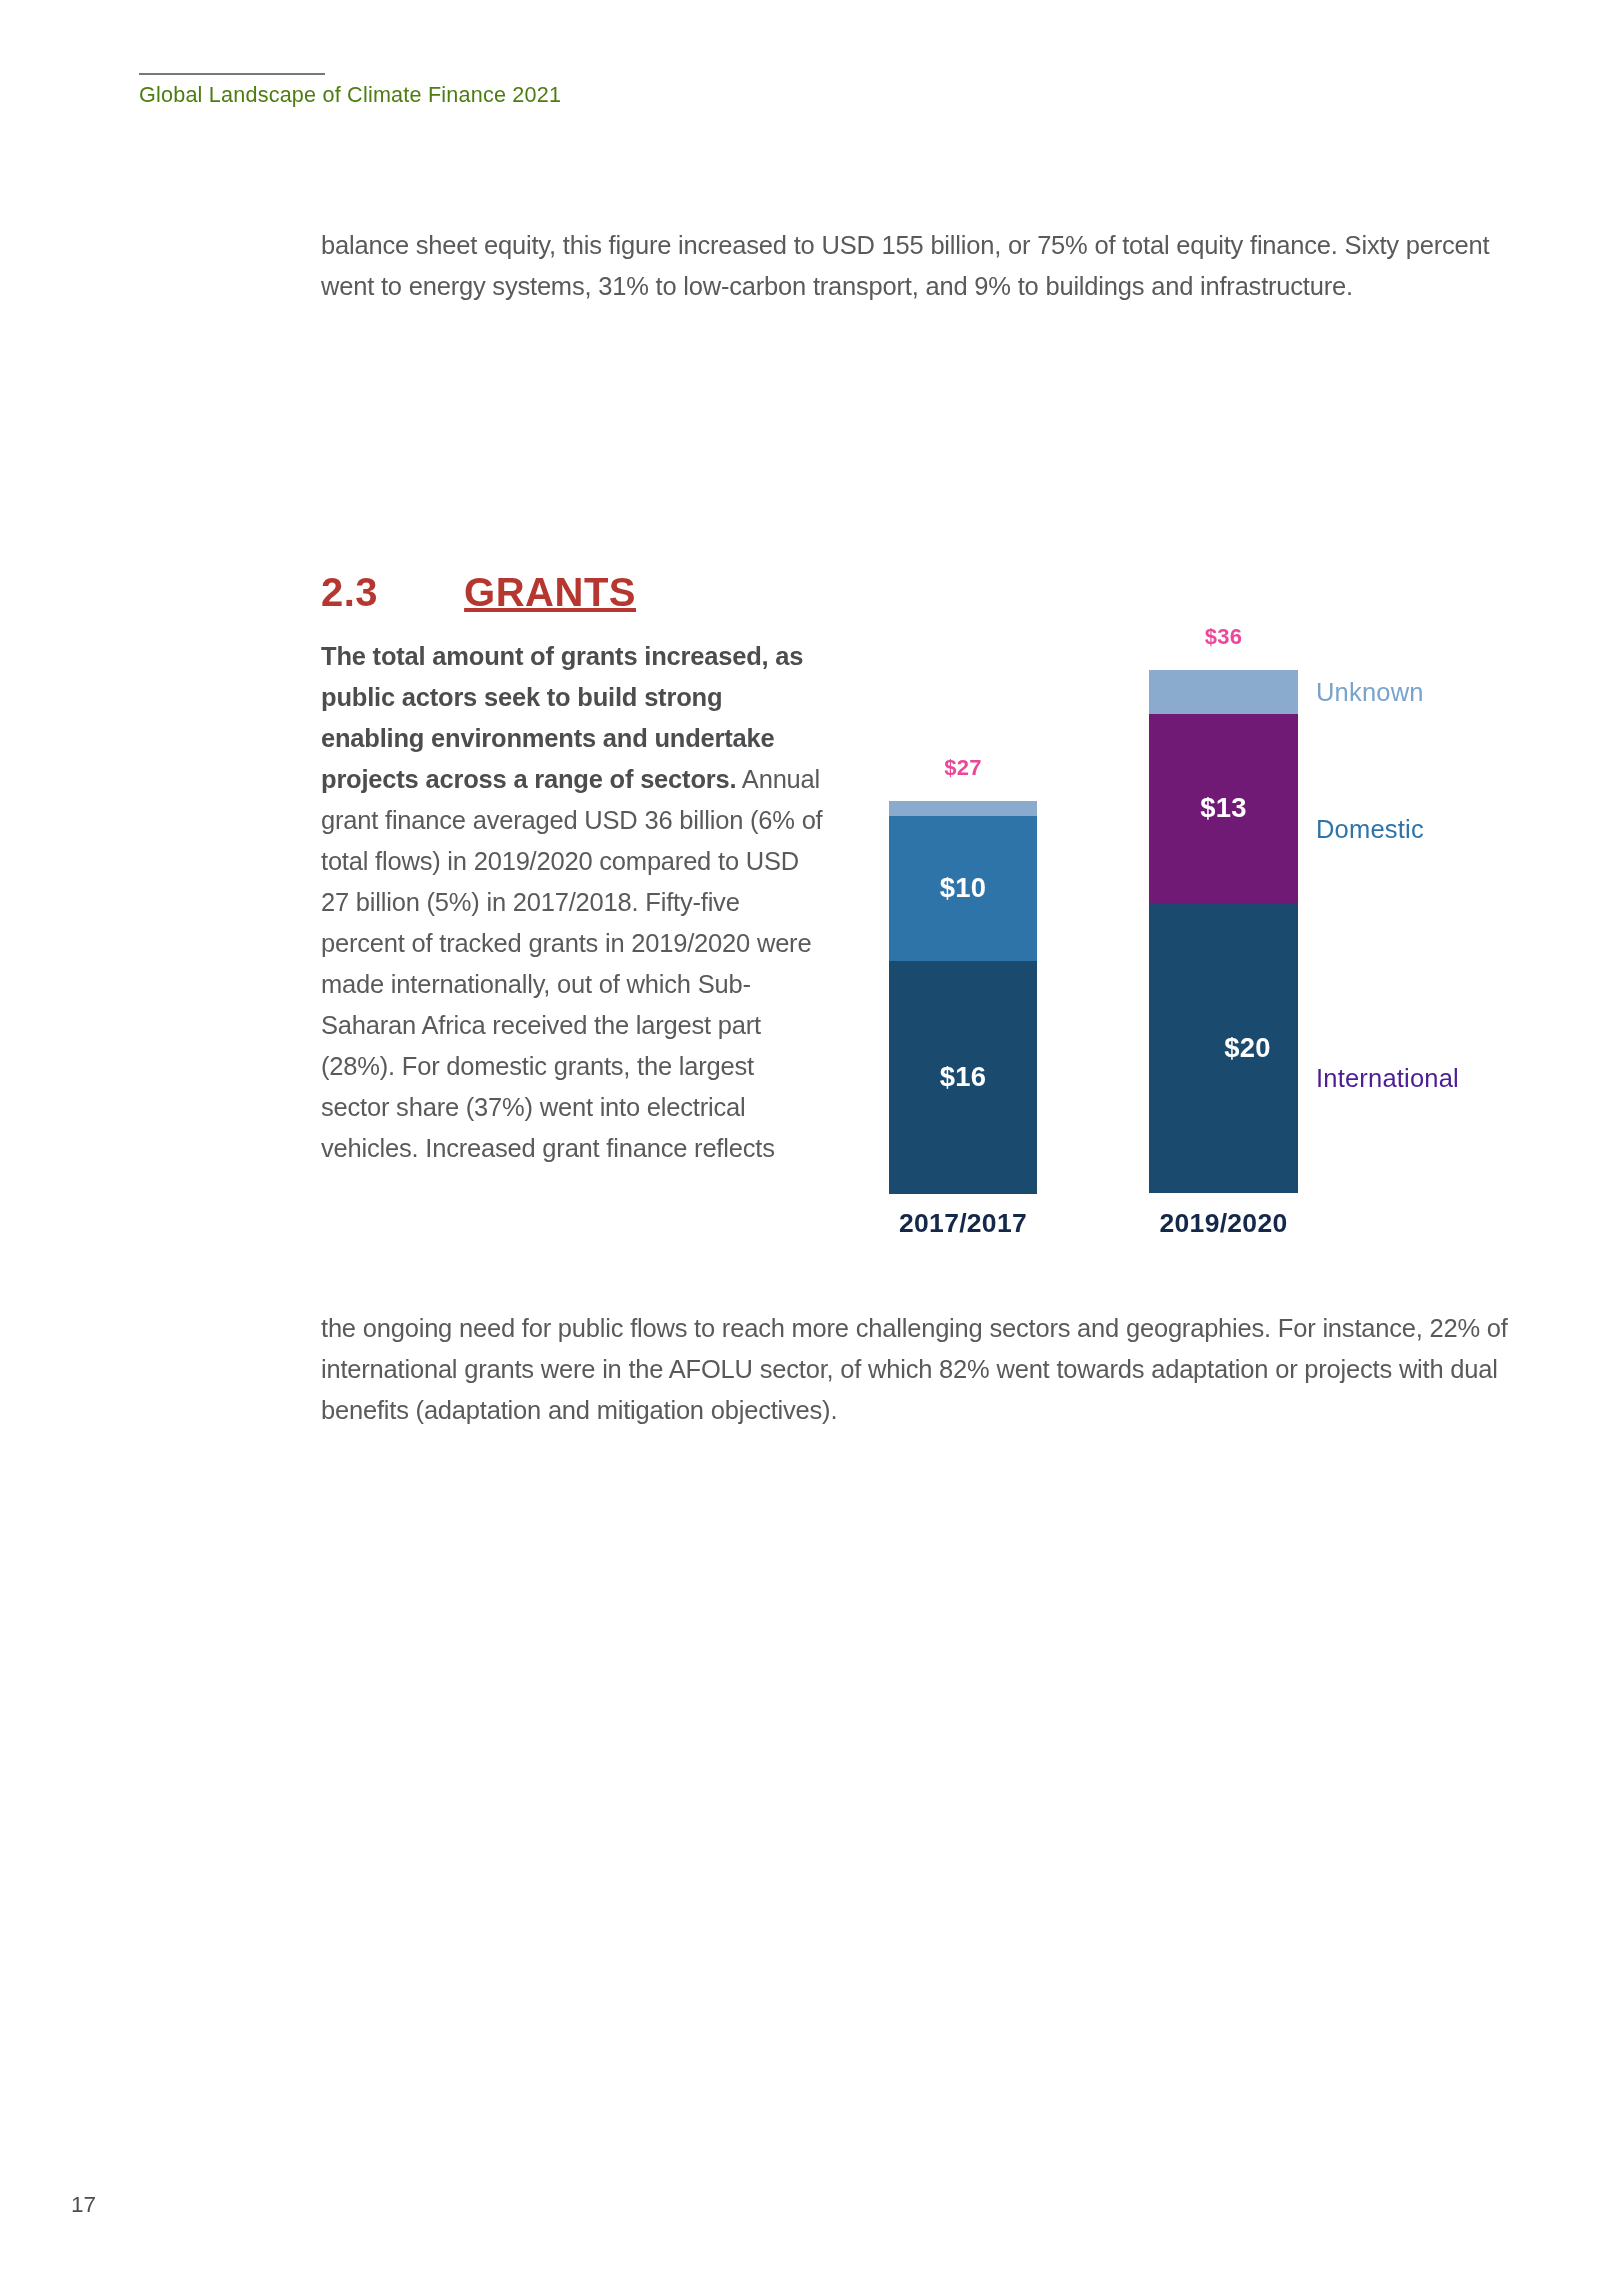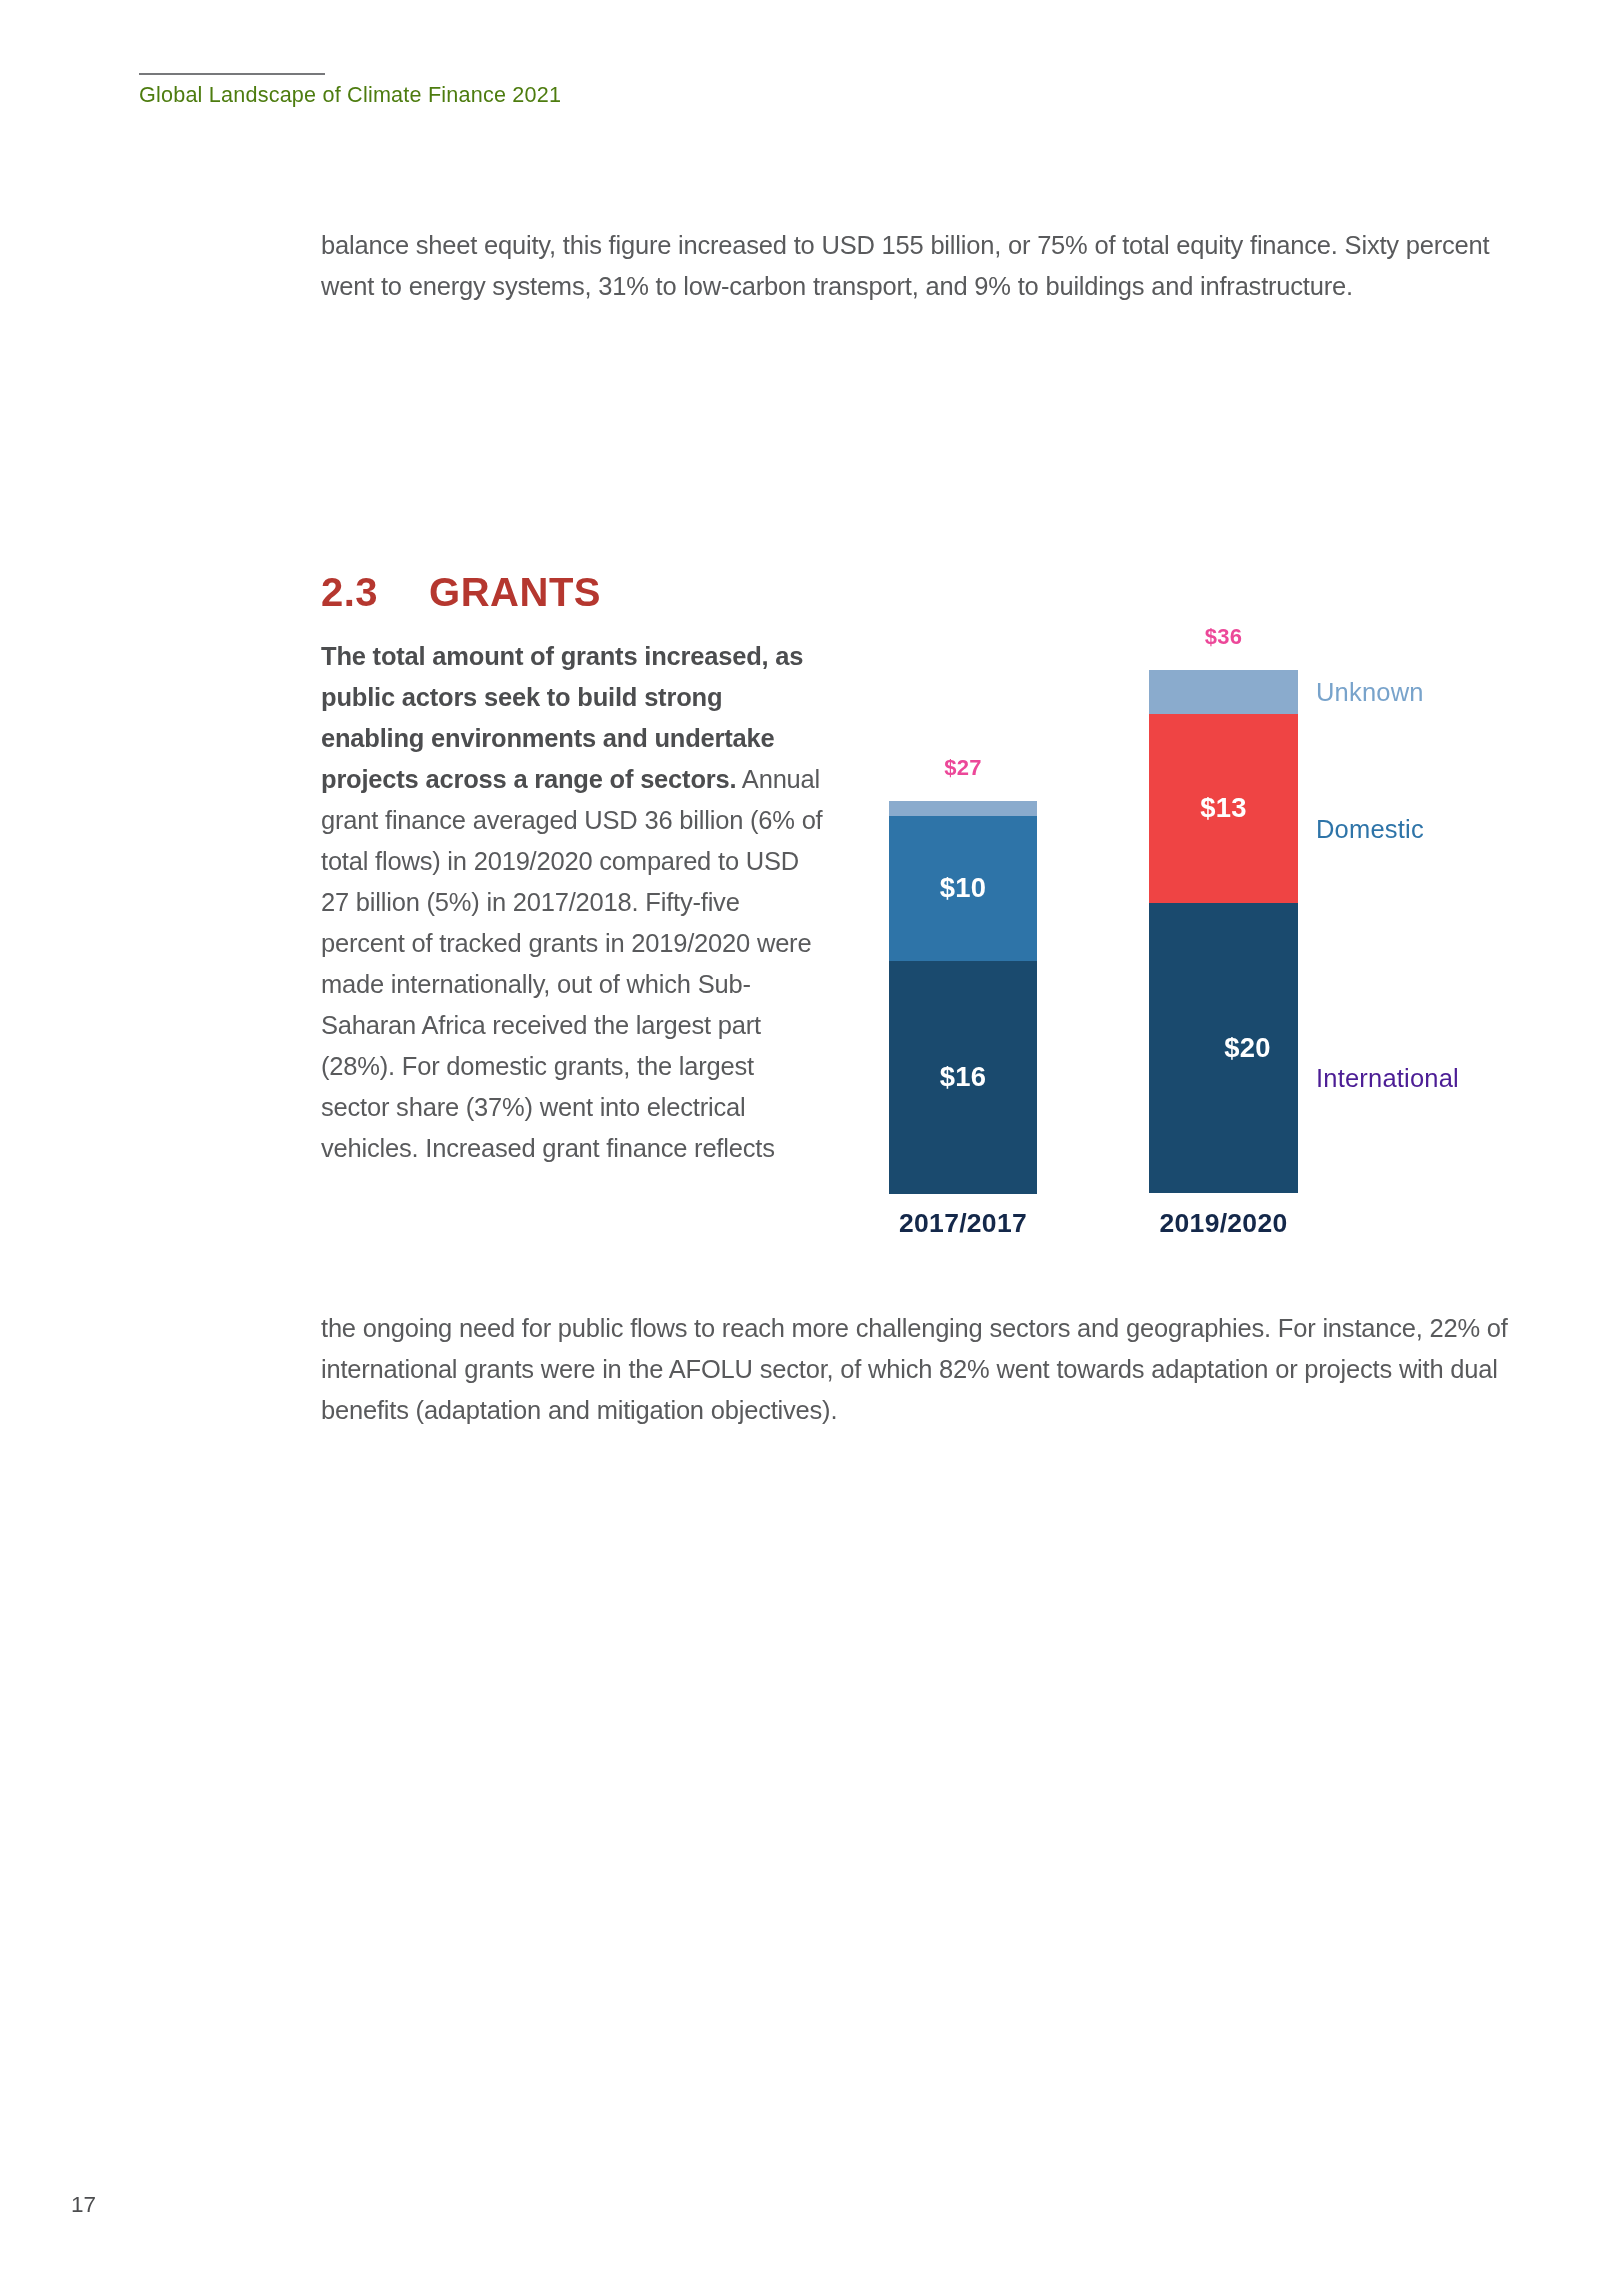--- a/index.html
+++ b/index.html
@@ -22,21 +22,21 @@
   .body-para{
     position:absolute;left:321px;width:1206px;
     font-size:25.5px;line-height:41px;color:#595a5c;letter-spacing:-0.2px;
   }
   .para1{top:199px;}
   .para2{top:348px;}
   .section-heading{
     position:absolute;left:321px;top:537px;
     font-size:40px;font-weight:bold;color:#b5372f;letter-spacing:0.5px;
   }
-  .section-heading .sec-title{margin-left:51px;}
+  .section-heading .sec-title{margin-left:86px;text-decoration:underline;}
   .figure-title{
     position:absolute;left:875px;top:586px;
     font-size:25.5px;color:#55575a;letter-spacing:-0.2px;
   }
   .figure-title strong{color:#3c3e41;}
   .lead-col{
     position:absolute;left:321px;top:610px;width:502px;
     font-size:25.5px;line-height:41px;letter-spacing:-0.2px;color:#595a5c;
   }
   .lead-col strong{color:#4c4d4f;}
@@ -87,21 +87,21 @@
           <span class="seg-label">$10</span>
         </div>
         <div class="seg" style="height: 233px; background: rgb(26, 74, 110);">
           <span class="seg-label">$16</span>
         </div>
       </div>
       <div class="total-label" style="left: 889px; width: 148px; top: 755px;">$27</div>
       <div class="x-label" style="left: 845px; width: 236px; top: 1208px;">2017/2017</div>
       <div class="bar" style="left: 1149px; top: 670px; width: 149px; height: 523px;">
         <div class="seg" style="height: 44px; background: rgb(138, 171, 205);"></div>
-        <div class="seg" style="height: 189px; background: #ef4444;">
+        <div class="seg" style="height: 189px; background: #701a75;">
           <span class="seg-label">$13</span>
         </div>
         <div class="seg" style="height: 291px; background: rgb(26, 74, 110); padding-left: 48px;">
           <span class="seg-label">$20</span>
         </div>
       </div>
       <div class="total-label" style="left: 1149px; width: 149px; top: 624px;">$36</div>
       <div class="x-label" style="left: 1105px; width: 237px; top: 1208px;">2019/2020</div>
       <div class="legend-label" style="color: rgb(120, 163, 203); left: 1316px; top: 678px;">Unknown</div>
       <div class="legend-label" style="color: rgb(46, 116, 168); left: 1316px; top: 815px;">Domestic</div>

